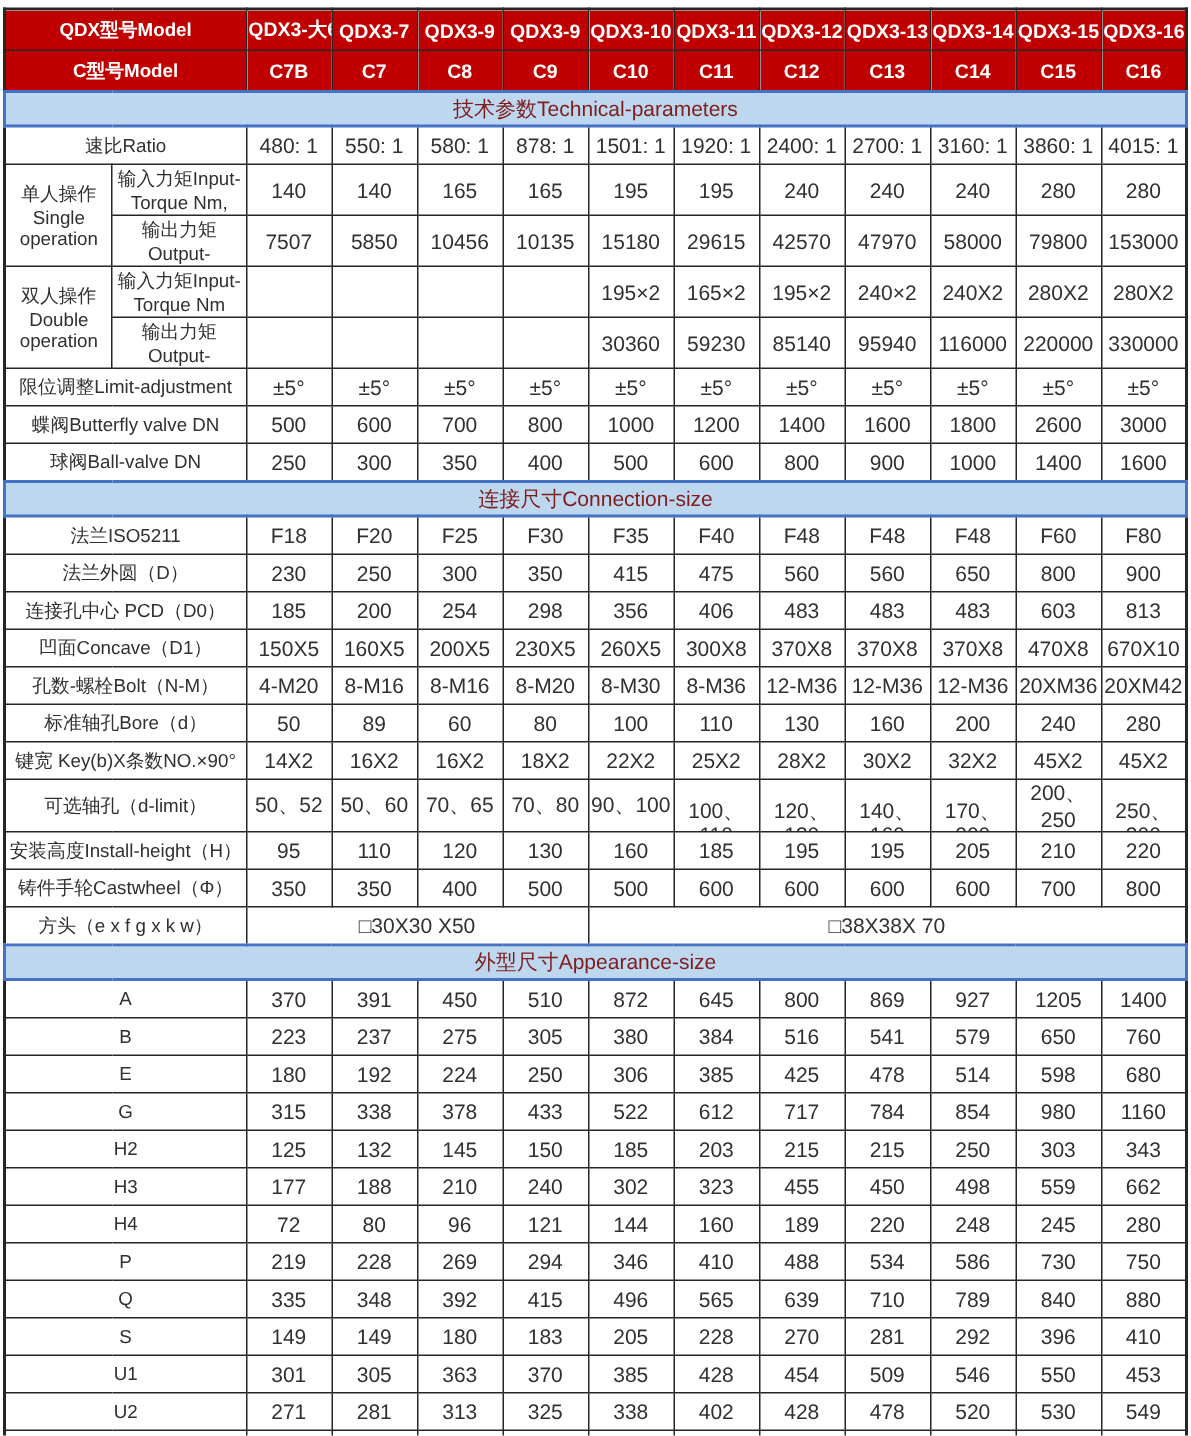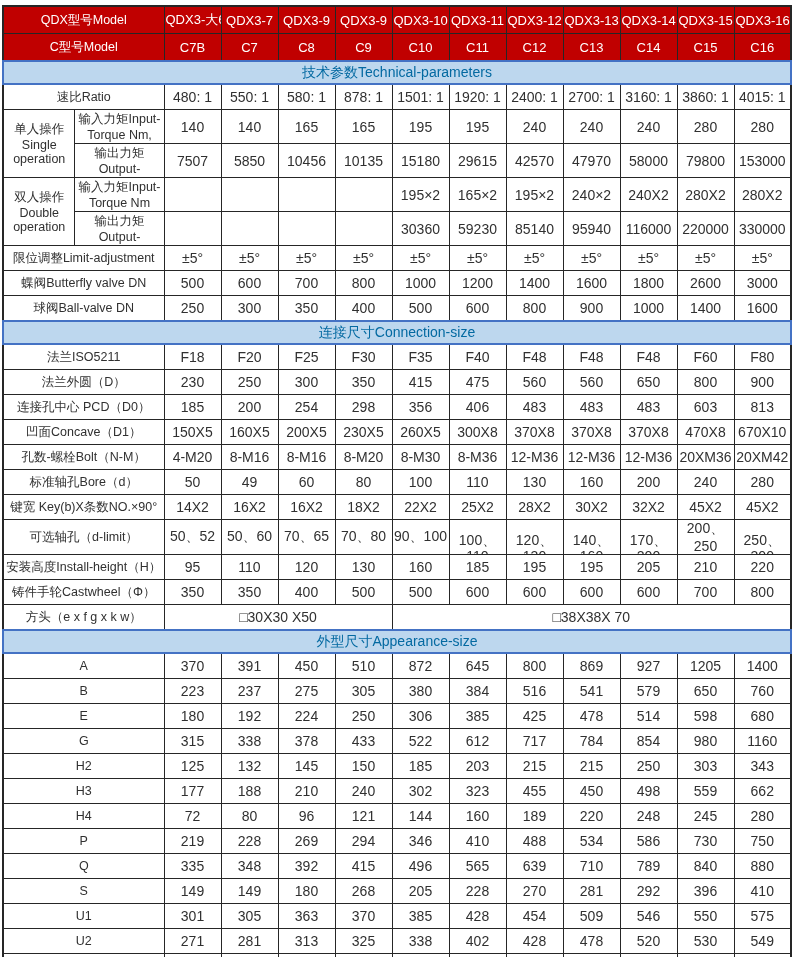--- a/index.html
+++ b/index.html
@@ -5,23 +5,23 @@
   html,body{margin:0;padding:0;background:#fff;}
   body{width:794px;height:957px;overflow:hidden;
        font-family:"Liberation Sans","DejaVu Sans",sans-serif;}
   table{border-collapse:collapse;table-layout:fixed;width:788px;margin:5px auto;
         border:2px solid var(--grid-border,#262626);}
   td{border:1px solid var(--grid-border,#262626);text-align:center;vertical-align:middle;
      font-size:14px;color:var(--text,#303030);height:24px;padding:0 1px;
      white-space:pre-line;overflow:hidden;}
   tr.hdr td{height:26px;}
   td.red{background:var(--header-red,#C00000);color:var(--header-text,#fff);
-         font-size:13px;white-space:nowrap;}
+         font-size:13px;white-space:nowrap;font-weight:bold;}
   td.section{background:var(--section-bg,#BDD7EE);border:2px solid var(--section-border,#4472C4);
-             font-size:14px;color:#0369a1;height:21px;font-weight:normal;}
+             font-size:14px;color:#7f1d1d;height:21px;font-weight:normal;}
   td.lbl,td.sublbl,td.grp{font-size:12.5px;}
   tr.tall td{height:33px;}
   td.clip{overflow:hidden;}
   .clipcell{height:22px;overflow:hidden;line-height:16px;margin-top:12px;}
   tr.cliprow td{height:26px;}
 </style>
 </head>
 <body>
 
 <div>
@@ -264,21 +264,21 @@
           <td>8-M36</td>
           <td>12-M36</td>
           <td>12-M36</td>
           <td>12-M36</td>
           <td>20XM36</td>
           <td>20XM42</td>
         </tr>
         <tr>
           <td class="lbl" colspan="2">标准轴孔Bore（d）</td>
           <td>50</td>
-          <td>49</td>
+          <td>89</td>
           <td>60</td>
           <td>80</td>
           <td>100</td>
           <td>110</td>
           <td>130</td>
           <td>160</td>
           <td>200</td>
           <td>240</td>
           <td>280</td>
         </tr>
@@ -475,42 +475,42 @@
           <td>710</td>
           <td>789</td>
           <td>840</td>
           <td>880</td>
         </tr>
         <tr>
           <td class="lbl" colspan="2">S</td>
           <td>149</td>
           <td>149</td>
           <td>180</td>
-          <td>268</td>
+          <td>183</td>
           <td>205</td>
           <td>228</td>
           <td>270</td>
           <td>281</td>
           <td>292</td>
           <td>396</td>
           <td>410</td>
         </tr>
         <tr>
           <td class="lbl" colspan="2">U1</td>
           <td>301</td>
           <td>305</td>
           <td>363</td>
           <td>370</td>
           <td>385</td>
           <td>428</td>
           <td>454</td>
           <td>509</td>
           <td>546</td>
           <td>550</td>
-          <td>575</td>
+          <td>453</td>
         </tr>
         <tr>
           <td class="lbl" colspan="2">U2</td>
           <td>271</td>
           <td>281</td>
           <td>313</td>
           <td>325</td>
           <td>338</td>
           <td>402</td>
           <td>428</td>

